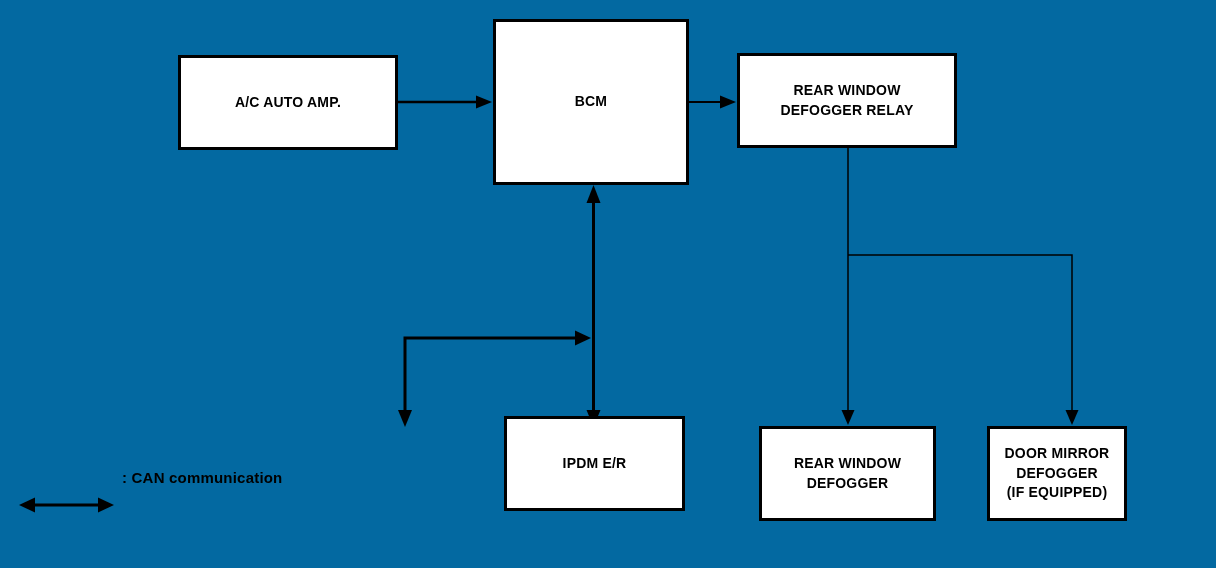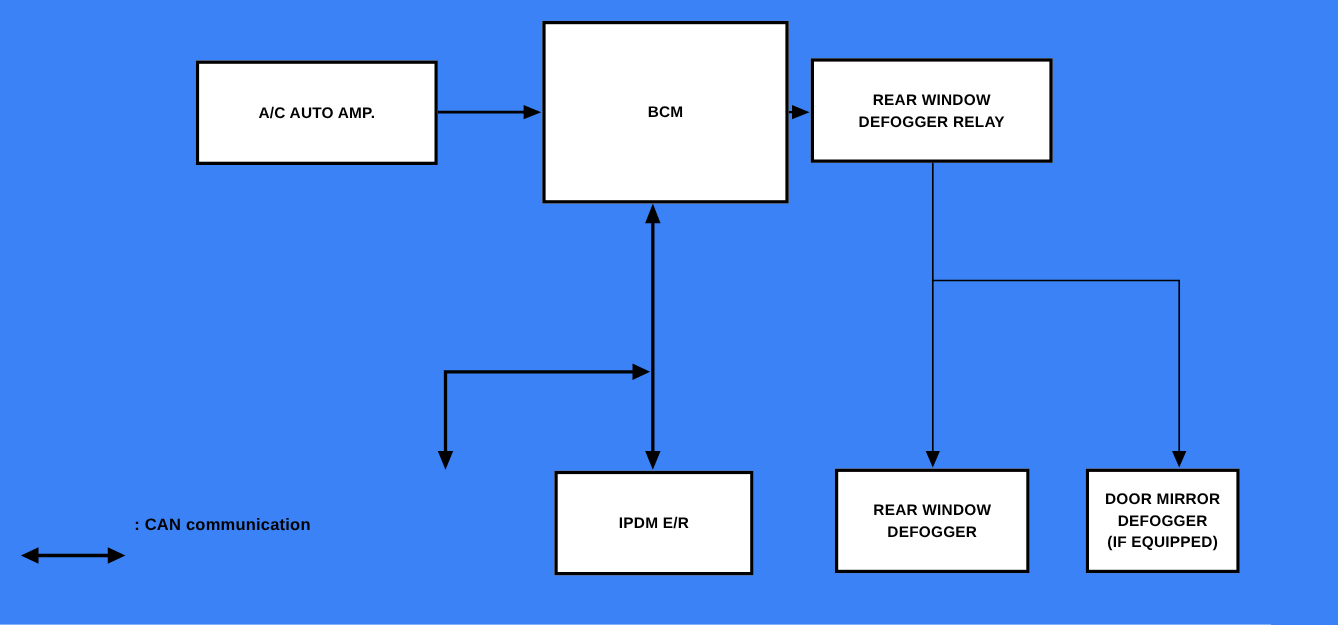--- a/index.html
+++ b/index.html
@@ -4,21 +4,21 @@
 <style>
   html, body {
     margin: 0;
     padding: 0;
     background: #ffffff;
   }
   .canvas {
     position: relative;
     width: 1216px;
     height: 568px;
-    background: #3b82f6;
+    background: #0369a1;
     font-family: "Liberation Sans", sans-serif;
     color: #000000;
     overflow: hidden;
   }
   svg.wires {
     position: absolute;
     left: 0;
     top: 0;
     width: 1216px;
     height: 568px;
@@ -86,31 +86,31 @@
       <line x1="31" y1="505" x2="102" y2="505" stroke-width="3"></line>
       <polygon points="19,505 35,497.5 35,512.5"></polygon>
       <polygon points="114,505 98,497.5 98,512.5"></polygon>
     </g>
   </svg>
 
   <div class="node" style="left:178px; top:55px; width:220px; height:95px;">
     <span>A/C AUTO AMP.</span>
   </div>
 
-  <div class="node" style="left:493px; top:19px; width:224px; height:166px;text-align:right;">
+  <div class="node" style="left:493px; top:19px; width:196px; height:166px;text-align:right;">
     <span>BCM</span>
   </div>
 
   <div class="node" style="left:737px; top:53px; width:220px; height:95px;">
     <span>REAR WINDOW
 DEFOGGER RELAY</span>
   </div>
 
 
-  <div class="node" style="left:504px; top:428px; width:181px; height:95px;">
+  <div class="node" style="left:504px; top:416px; width:181px; height:95px;">
     <span>IPDM E/R</span>
   </div>
 
   <div class="node" style="left:759px; top:426px; width:177px; height:95px;">
     <span>REAR WINDOW
 DEFOGGER</span>
   </div>
 
   <div class="node" style="left:987px; top:426px; width:140px; height:95px;">
     <span>DOOR MIRROR

